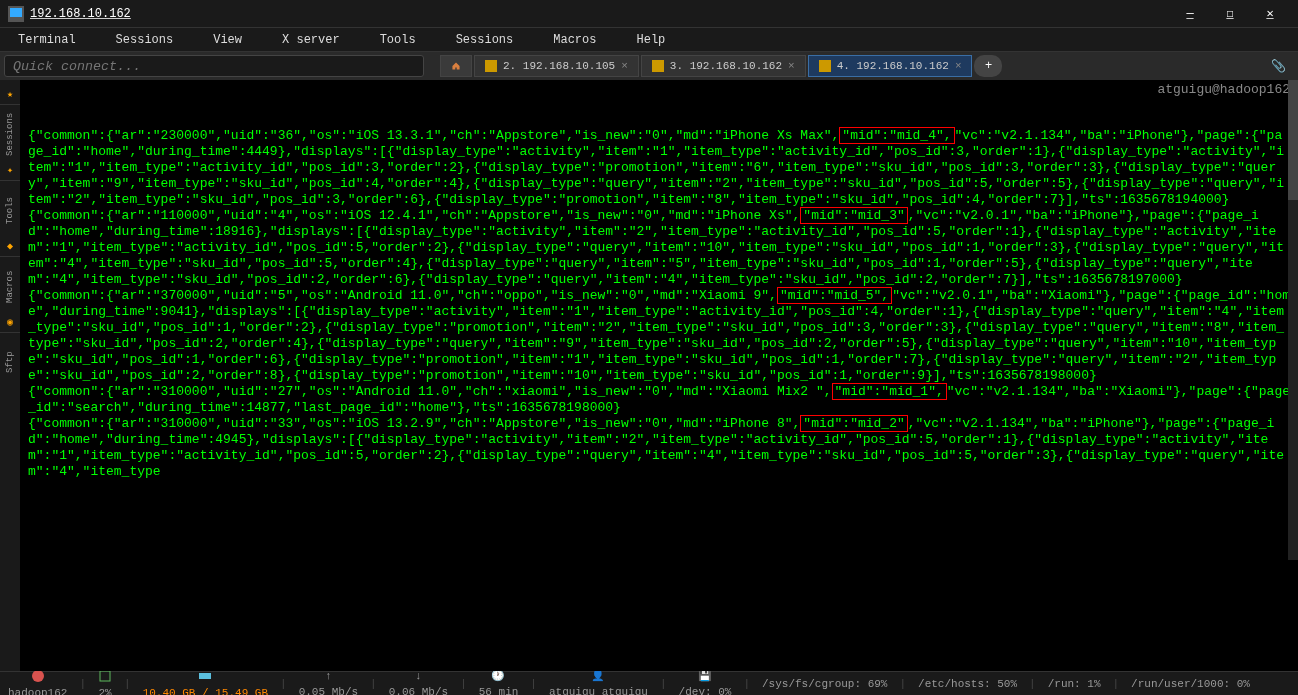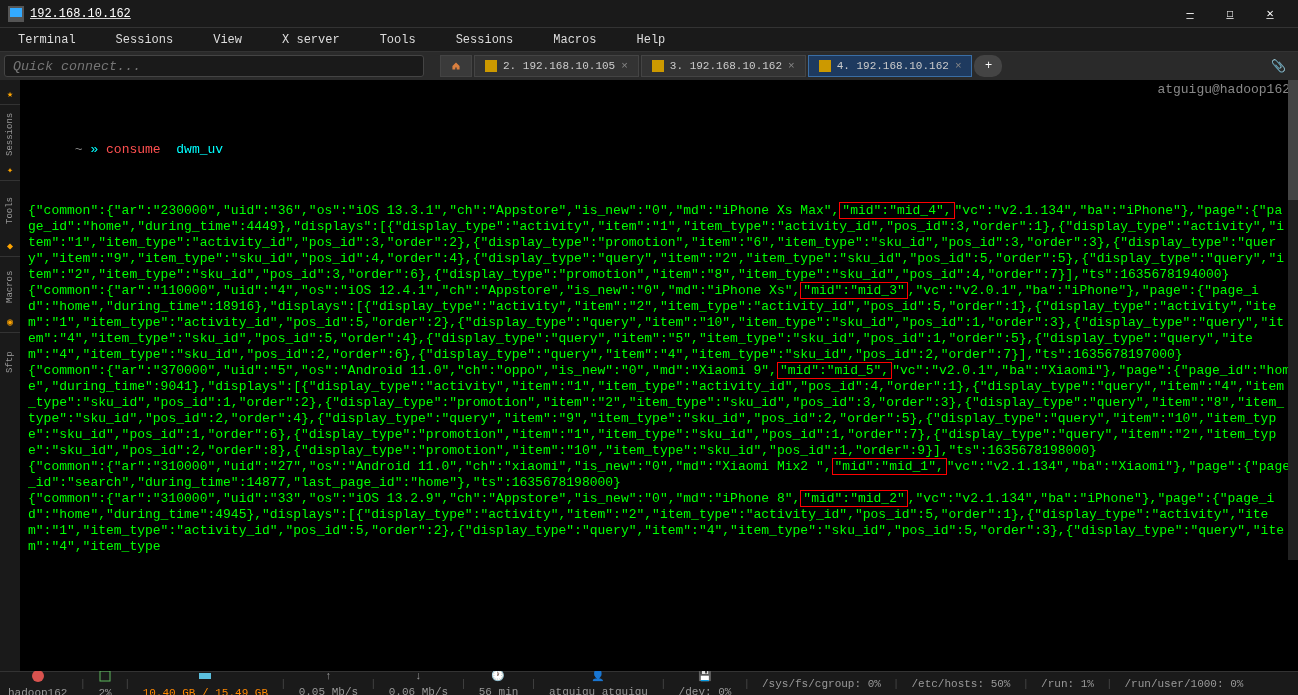--- a/index.html
+++ b/index.html
@@ -353,23 +353,20 @@
     <div class="sidebar-star">✦</div>
     <div class="sidebar-item">Tools</div>
     <div class="sidebar-star">◆</div>
     <div class="sidebar-item">Macros</div>
     <div class="sidebar-star">◉</div>
     <div class="sidebar-item">Sftp</div>
   </div>
 
   <div class="terminal">
     <span class="user-host">atguigu@hadoop162</span>
-    <div class="prompt-line">
-      <span class="prompt-tilde">~</span> <span class="prompt-arrow">»</span> <span class="cmd">consume</span>  <span class="arg">dwm_uv</span>
-    </div>
     <div class="json-text" id="terminal-output"><span>{"common":{"ar":"230000","uid":"36","os":"iOS 13.3.1","ch":"Appstore","is_new":"0","md":"iPhone Xs Max",<span class="highlight">"mid":"mid_4",</span>"vc":"v2.1.134","ba":"iPhone"},"page":{"page_id":"home","during_time":4449},"displays":[{"display_type":"activity","item":"1","item_type":"activity_id","pos_id":3,"order":1},{"display_type":"activity","item":"1","item_type":"activity_id","pos_id":3,"order":2},{"display_type":"promotion","item":"6","item_type":"sku_id","pos_id":3,"order":3},{"display_type":"query","item":"9","item_type":"sku_id","pos_id":4,"order":4},{"display_type":"query","item":"2","item_type":"sku_id","pos_id":5,"order":5},{"display_type":"query","item":"2","item_type":"sku_id","pos_id":3,"order":6},{"display_type":"promotion","item":"8","item_type":"sku_id","pos_id":4,"order":7}],"ts":1635678194000}</span>
 <span>{"common":{"ar":"110000","uid":"4","os":"iOS 12.4.1","ch":"Appstore","is_new":"0","md":"iPhone Xs",<span class="highlight">"mid":"mid_3"</span>,"vc":"v2.0.1","ba":"iPhone"},"page":{"page_id":"home","during_time":18916},"displays":[{"display_type":"activity","item":"2","item_type":"activity_id","pos_id":5,"order":1},{"display_type":"activity","item":"1","item_type":"activity_id","pos_id":5,"order":2},{"display_type":"query","item":"10","item_type":"sku_id","pos_id":1,"order":3},{"display_type":"query","item":"4","item_type":"sku_id","pos_id":5,"order":4},{"display_type":"query","item":"5","item_type":"sku_id","pos_id":1,"order":5},{"display_type":"query","item":"4","item_type":"sku_id","pos_id":2,"order":6},{"display_type":"query","item":"4","item_type":"sku_id","pos_id":2,"order":7}],"ts":1635678197000}</span>
 <span>{"common":{"ar":"370000","uid":"5","os":"Android 11.0","ch":"oppo","is_new":"0","md":"Xiaomi 9",<span class="highlight">"mid":"mid_5",</span>"vc":"v2.0.1","ba":"Xiaomi"},"page":{"page_id":"home","during_time":9041},"displays":[{"display_type":"activity","item":"1","item_type":"activity_id","pos_id":4,"order":1},{"display_type":"query","item":"4","item_type":"sku_id","pos_id":1,"order":2},{"display_type":"promotion","item":"2","item_type":"sku_id","pos_id":3,"order":3},{"display_type":"query","item":"8","item_type":"sku_id","pos_id":2,"order":4},{"display_type":"query","item":"9","item_type":"sku_id","pos_id":2,"order":5},{"display_type":"query","item":"10","item_type":"sku_id","pos_id":1,"order":6},{"display_type":"promotion","item":"1","item_type":"sku_id","pos_id":1,"order":7},{"display_type":"query","item":"2","item_type":"sku_id","pos_id":2,"order":8},{"display_type":"promotion","item":"10","item_type":"sku_id","pos_id":1,"order":9}],"ts":1635678198000}</span>
 <span>{"common":{"ar":"310000","uid":"27","os":"Android 11.0","ch":"xiaomi","is_new":"0","md":"Xiaomi Mix2 ",<span class="highlight">"mid":"mid_1",</span>"vc":"v2.1.134","ba":"Xiaomi"},"page":{"page_id":"search","during_time":14877,"last_page_id":"home"},"ts":1635678198000}</span>
 <span>{"common":{"ar":"310000","uid":"33","os":"iOS 13.2.9","ch":"Appstore","is_new":"0","md":"iPhone 8",<span class="highlight">"mid":"mid_2"</span>,"vc":"v2.1.134","ba":"iPhone"},"page":{"page_id":"home","during_time":4945},"displays":[{"display_type":"activity","item":"2","item_type":"activity_id","pos_id":5,"order":1},{"display_type":"activity","item":"1","item_type":"activity_id","pos_id":5,"order":2},{"display_type":"query","item":"4","item_type":"sku_id","pos_id":5,"order":3},{"display_type":"query","item":"4","item_type</span>
 </div>
   </div>
 
   <div class="scrollbar">
     <div class="scrollbar-thumb"></div>
@@ -416,20 +413,20 @@
   <div class="status-item">
     <span>👤</span>
     <span>atguigu  atguigu</span>
   </div>
   <span class="status-sep">|</span>
   <div class="status-item">
     <span>💾</span>
     <span>/dev: 0%</span>
   </div>
   <span class="status-sep">|</span>
-  <span>/sys/fs/cgroup: 0%</span>
+  <span>/sys/fs/cgroup: 69%</span>
   <span class="status-sep">|</span>
   <span>/etc/hosts: 50%</span>
   <span class="status-sep">|</span>
   <span>/run: 1%</span>
   <span class="status-sep">|</span>
   <span>/run/user/1000: 0%</span>
 </div>
 
 </body></html>

